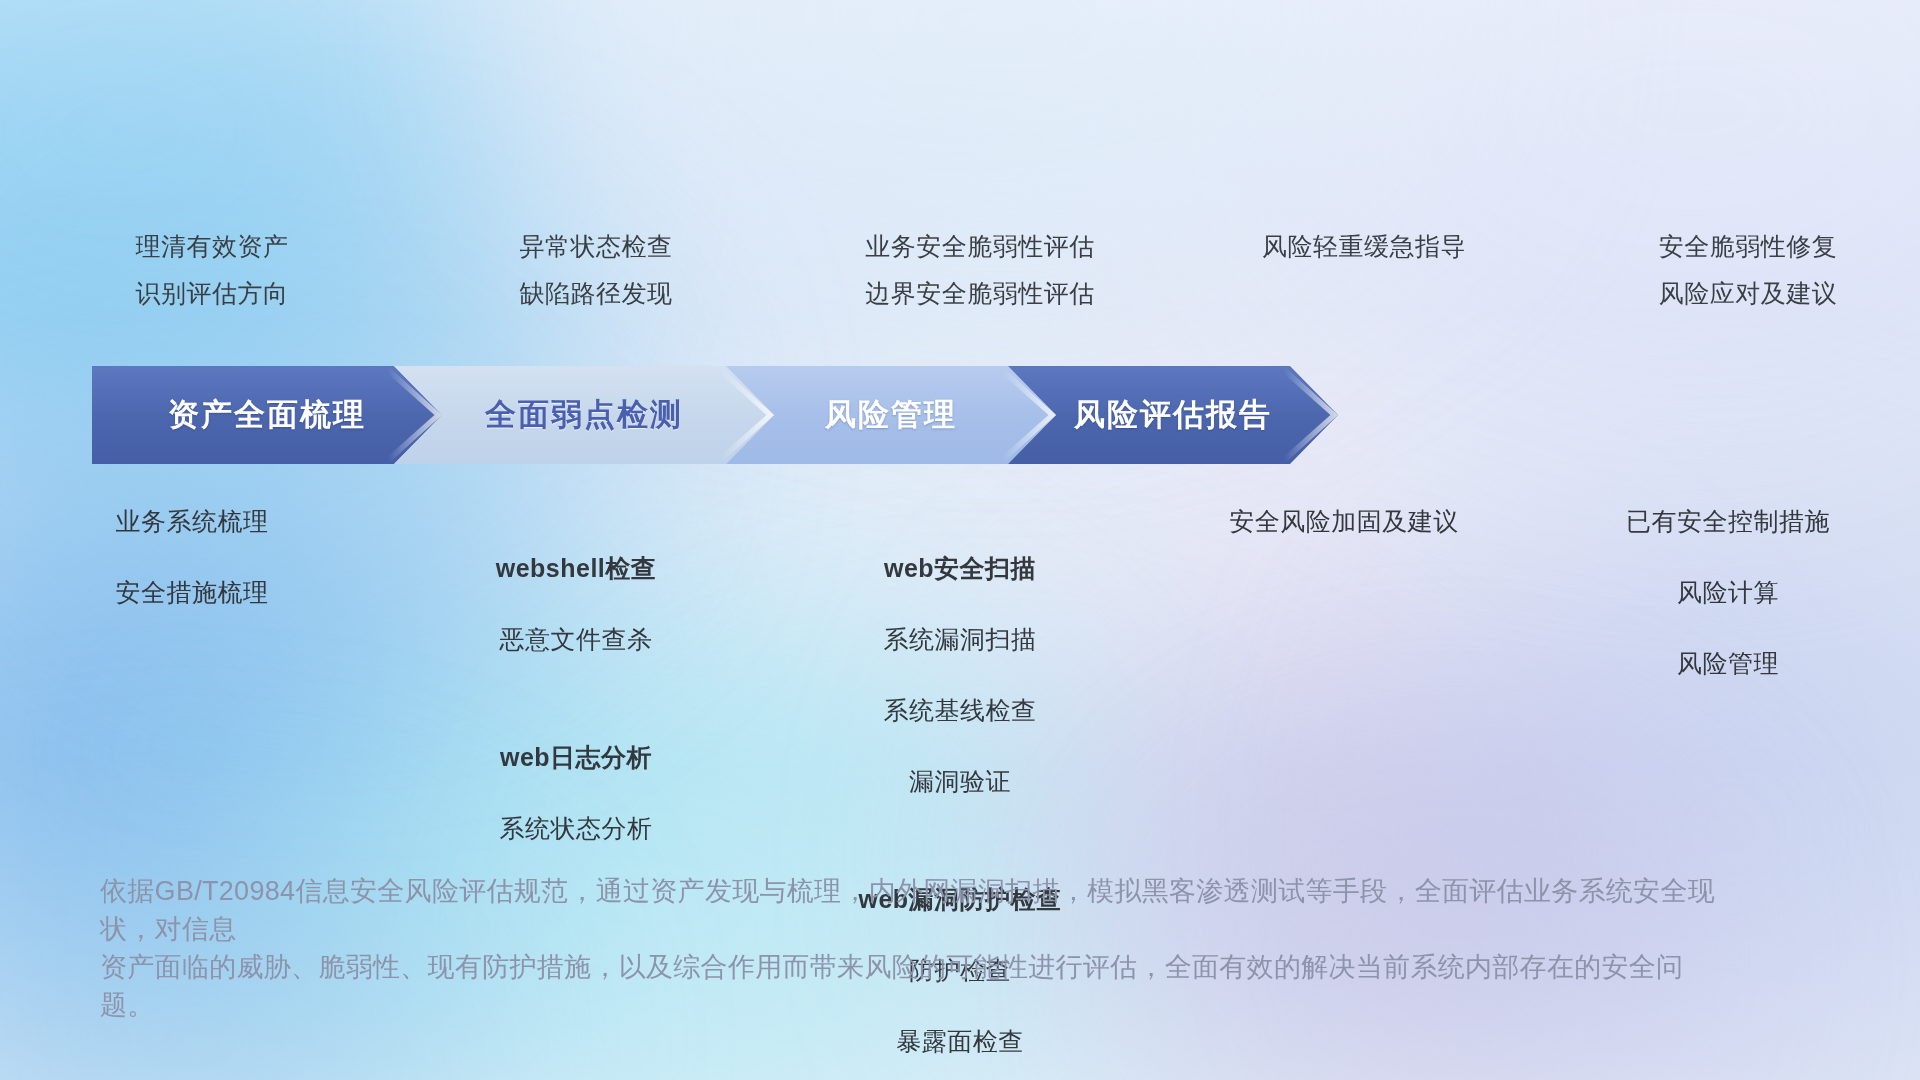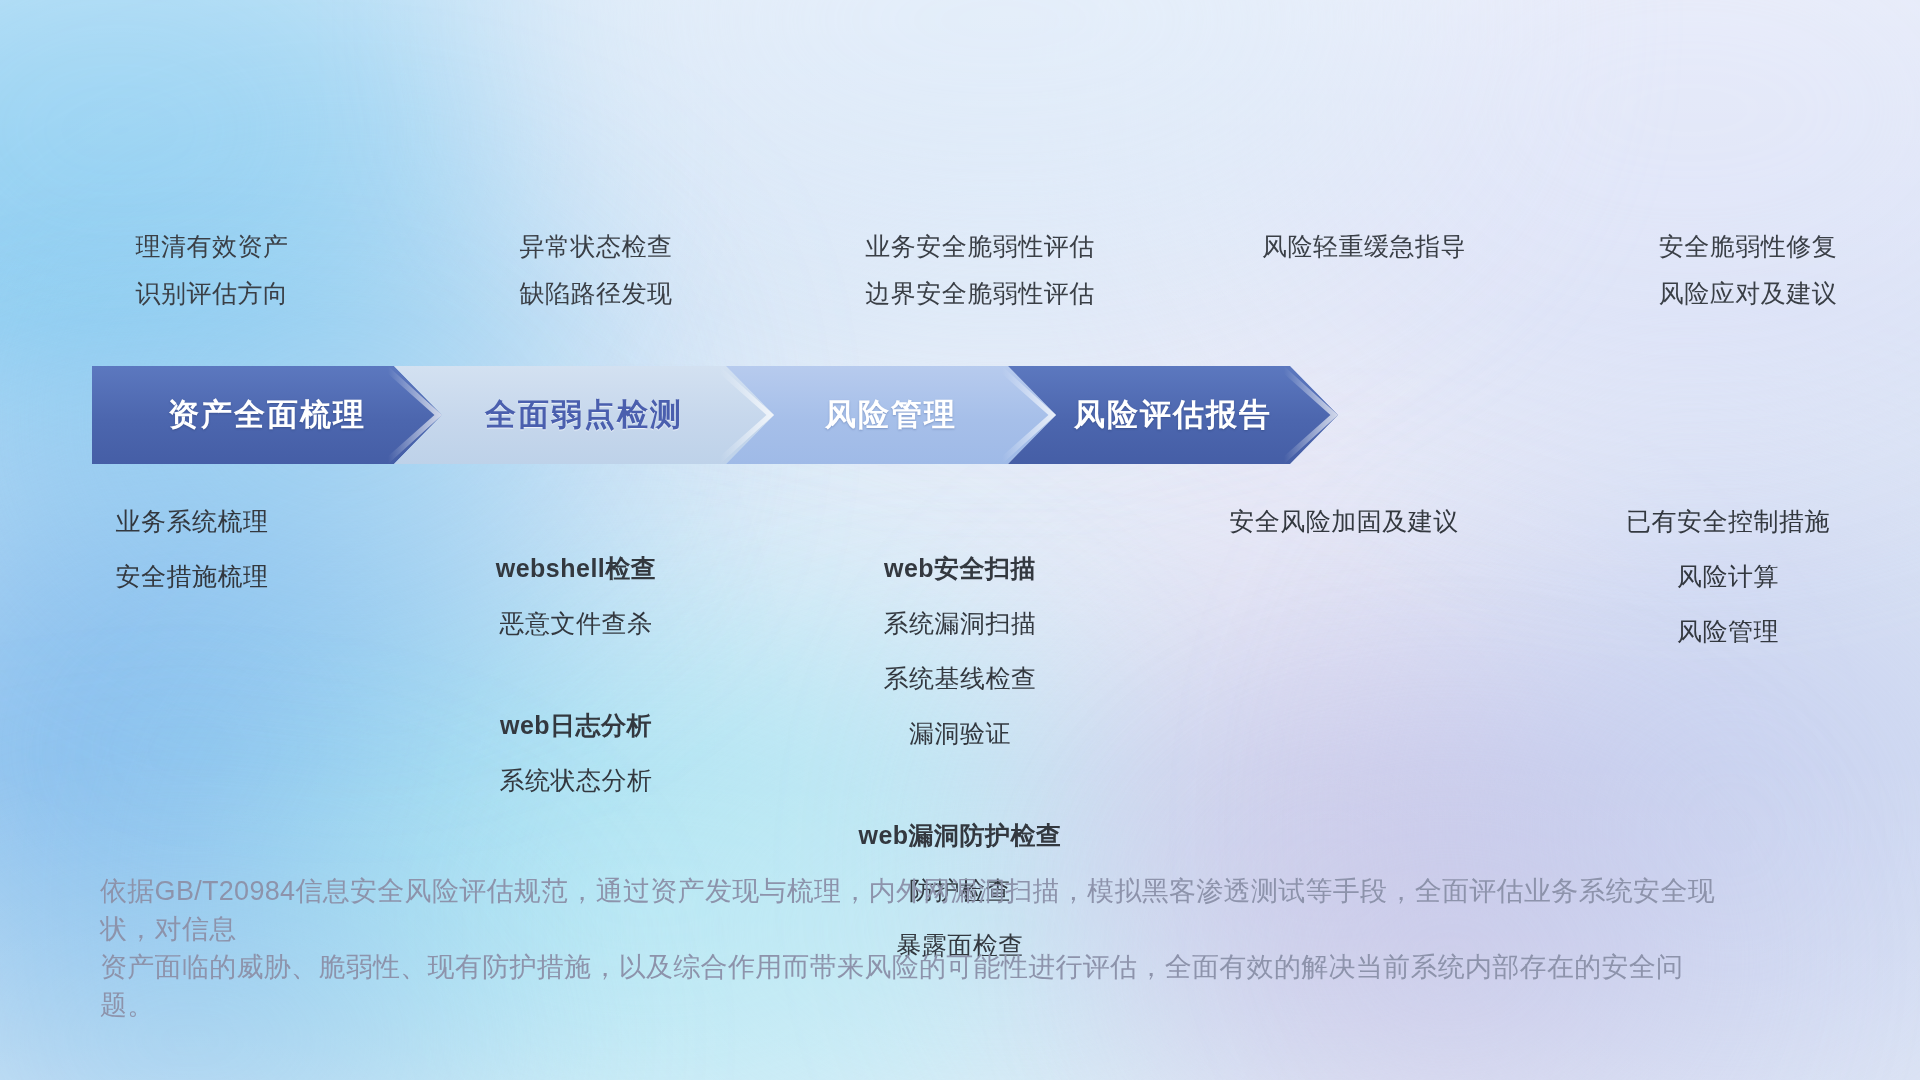--- a/index.html
+++ b/index.html
@@ -97,21 +97,21 @@
     clip-path:polygon(0 0, 100% 50%, 0 100%, 0 92%, 86% 50%, 0 8%);
     z-index:2; pointer-events:none;
   }
 
   
   .items-row {
     position:absolute; left:0; top:505px; width:1920px;
     display:flex; align-items:flex-start;
   }
   .items-col {
-    flex:1 1 0; display:flex; flex-direction:column; align-items:center; gap:22px;
+    flex:1 1 0; display:flex; flex-direction:column; align-items:center; gap:38px;
   }
   .items-col .item {
     font-size:25px; color:#33383f; white-space:nowrap; letter-spacing:.5px;
   }
   .items-col .item.strong { font-weight:bold;margin-top:47px; }
 
   
   .footer {
     position:absolute; left:100px; top:872px; width:1620px;
     font-size:27px; line-height:38px; color:#8d93ab; letter-spacing:.3px;

